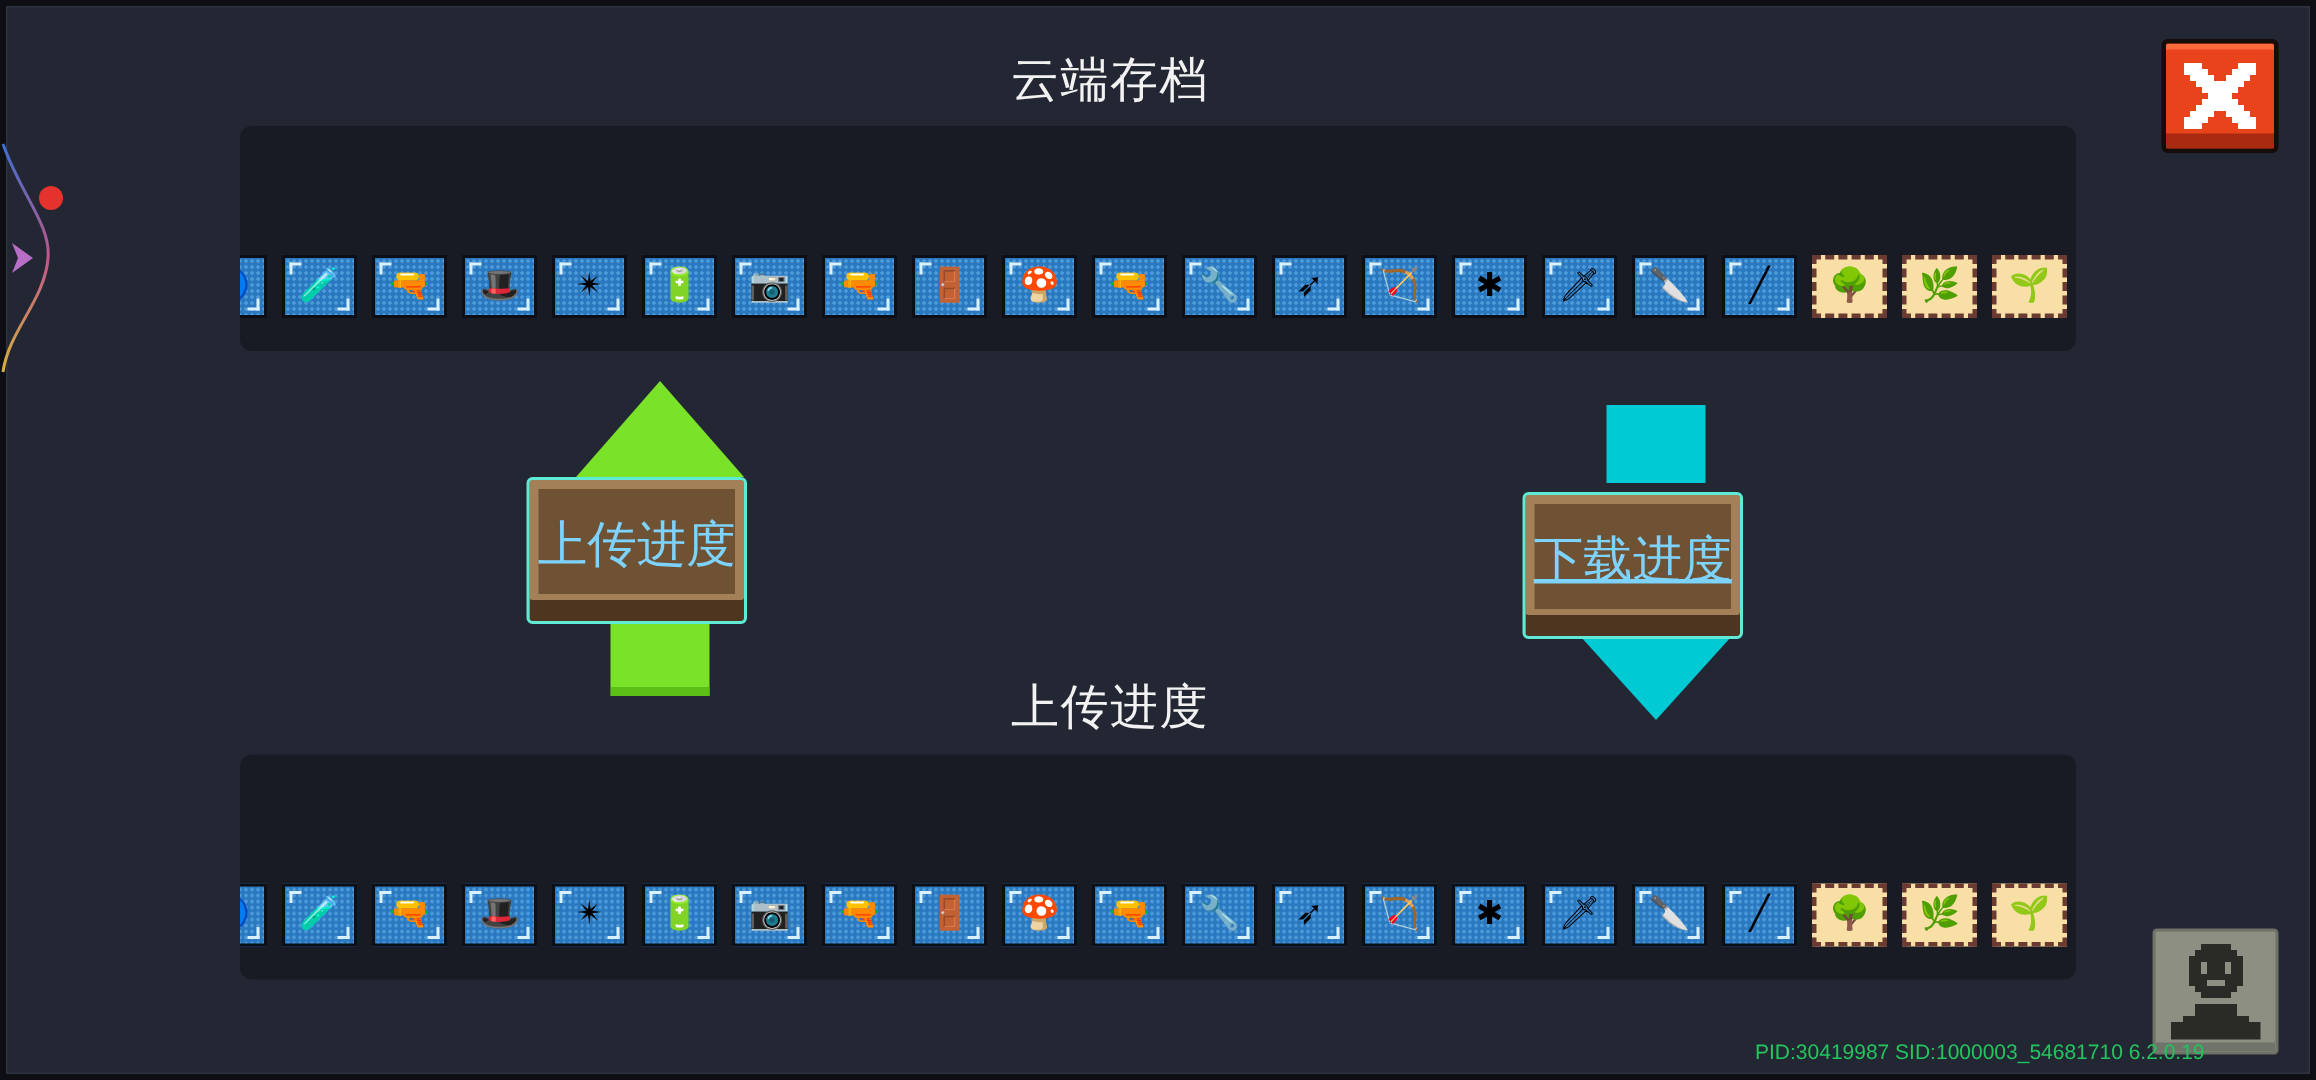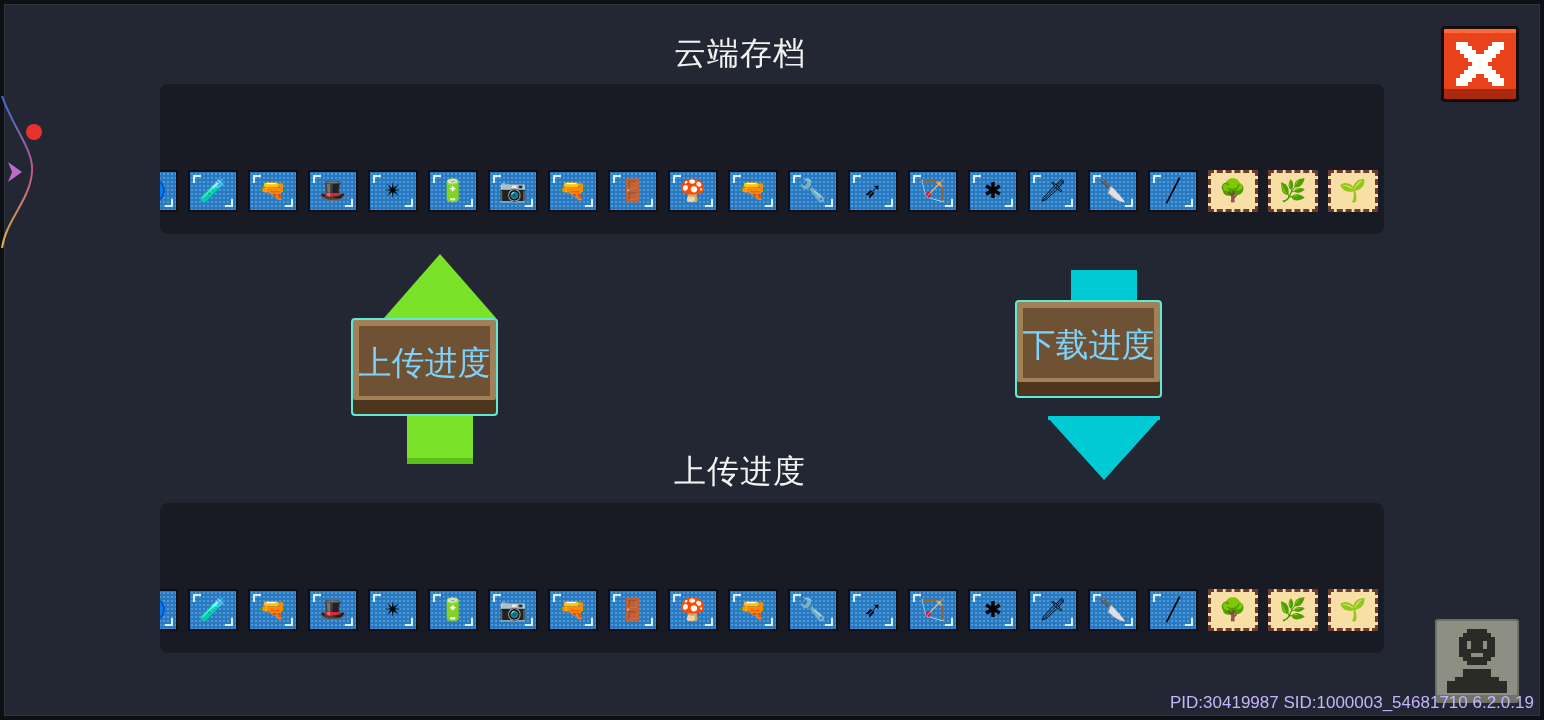--- a/index.html
+++ b/index.html
@@ -64,22 +64,22 @@
     box-shadow: inset 0 -10px 0 #a92a10, inset 0 4px 0 #ff6a3c;
     display: flex; align-items: center; justify-content: center; cursor: pointer;
   }
   .avatar-btn {
     position: absolute; left: 1435px; top: 619px; width: 84px; height: 84px;
     background: #8c8f82; border: 2px solid #6e7166; border-radius: 3px;
     box-shadow: inset 0 -6px 0 #70736a;
     display: flex; align-items: center; justify-content: center; cursor: pointer;
   }
   .ids {
-    position: absolute; left: 1170px; top: 693px; color: #c4b5fd;
-    font-family: "Liberation Sans", sans-serif; font-size: 17px;
+    position: absolute; left: 1170px; top: 693px; color: #22c55e;
+    font-family: "Liberation Sans", sans-serif; font-size: 14px;
   }
   .side-handle { position: absolute; left: 0; top: 90px; width: 50px; height: 160px; cursor: pointer; }
   .red-dot { position: absolute; left: 26px; top: 124px; width: 16px; height: 16px; border-radius: 50%; background: #e5322d; }
 </style>
 </head>
 <body>
 
 <div class="screen"></div>
 
 <div class="side-handle">
@@ -173,21 +173,21 @@
 </div>
 <div class="btn-wood" style="left:351px; top:318px;">
   <span>上传进度</span>
 </div>
 
 <div>
   <div class="arrow-bar" style="left:1071px; top:270px; width:66px; height:52px; background:#00cad4;"></div>
   <div class="arrow-bar" style="left:1048px; top:416px; width:112px; height:4px; background:#00cad4;"></div>
   <div class="arrow-down-head" style="left:1048px; top:418px;"></div>
 </div>
-<div class="btn-wood" style="left:1015px; top:300px;">
+<div class="btn-wood" style="left:1015px; top:328px;text-decoration:underline;">
   <span>下载进度</span>
 </div>
 
 <div class="section-title" style="top:450px;">上传进度</div>
 <div class="panel" style="top:503px;">
   <div class="slots" id="local-slots">
       <div class="slot">
         <span class="glyph">🔵</span>
       </div>
       <div class="slot">

